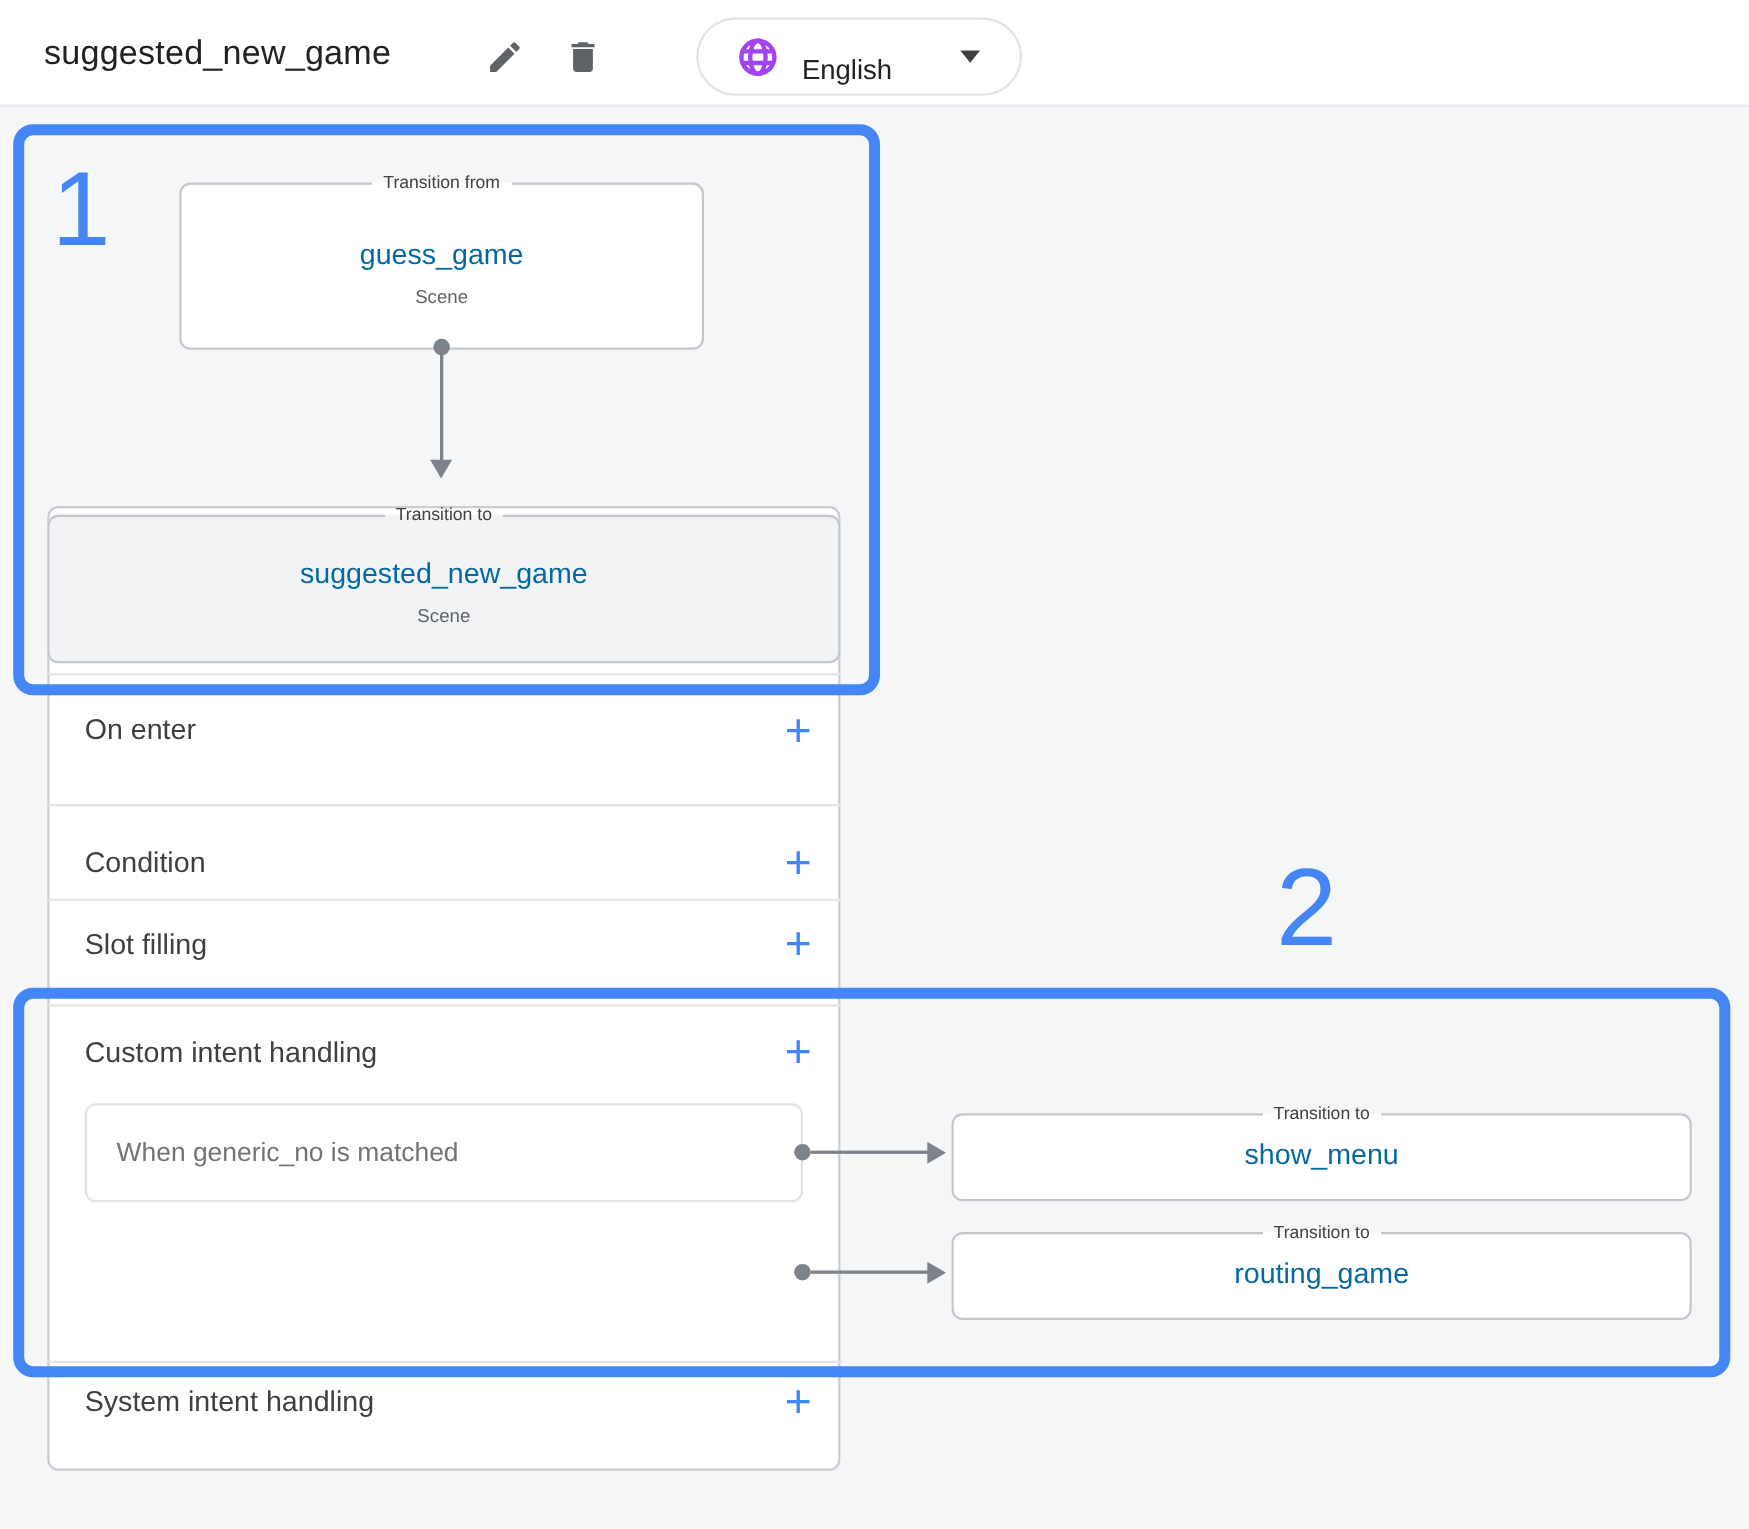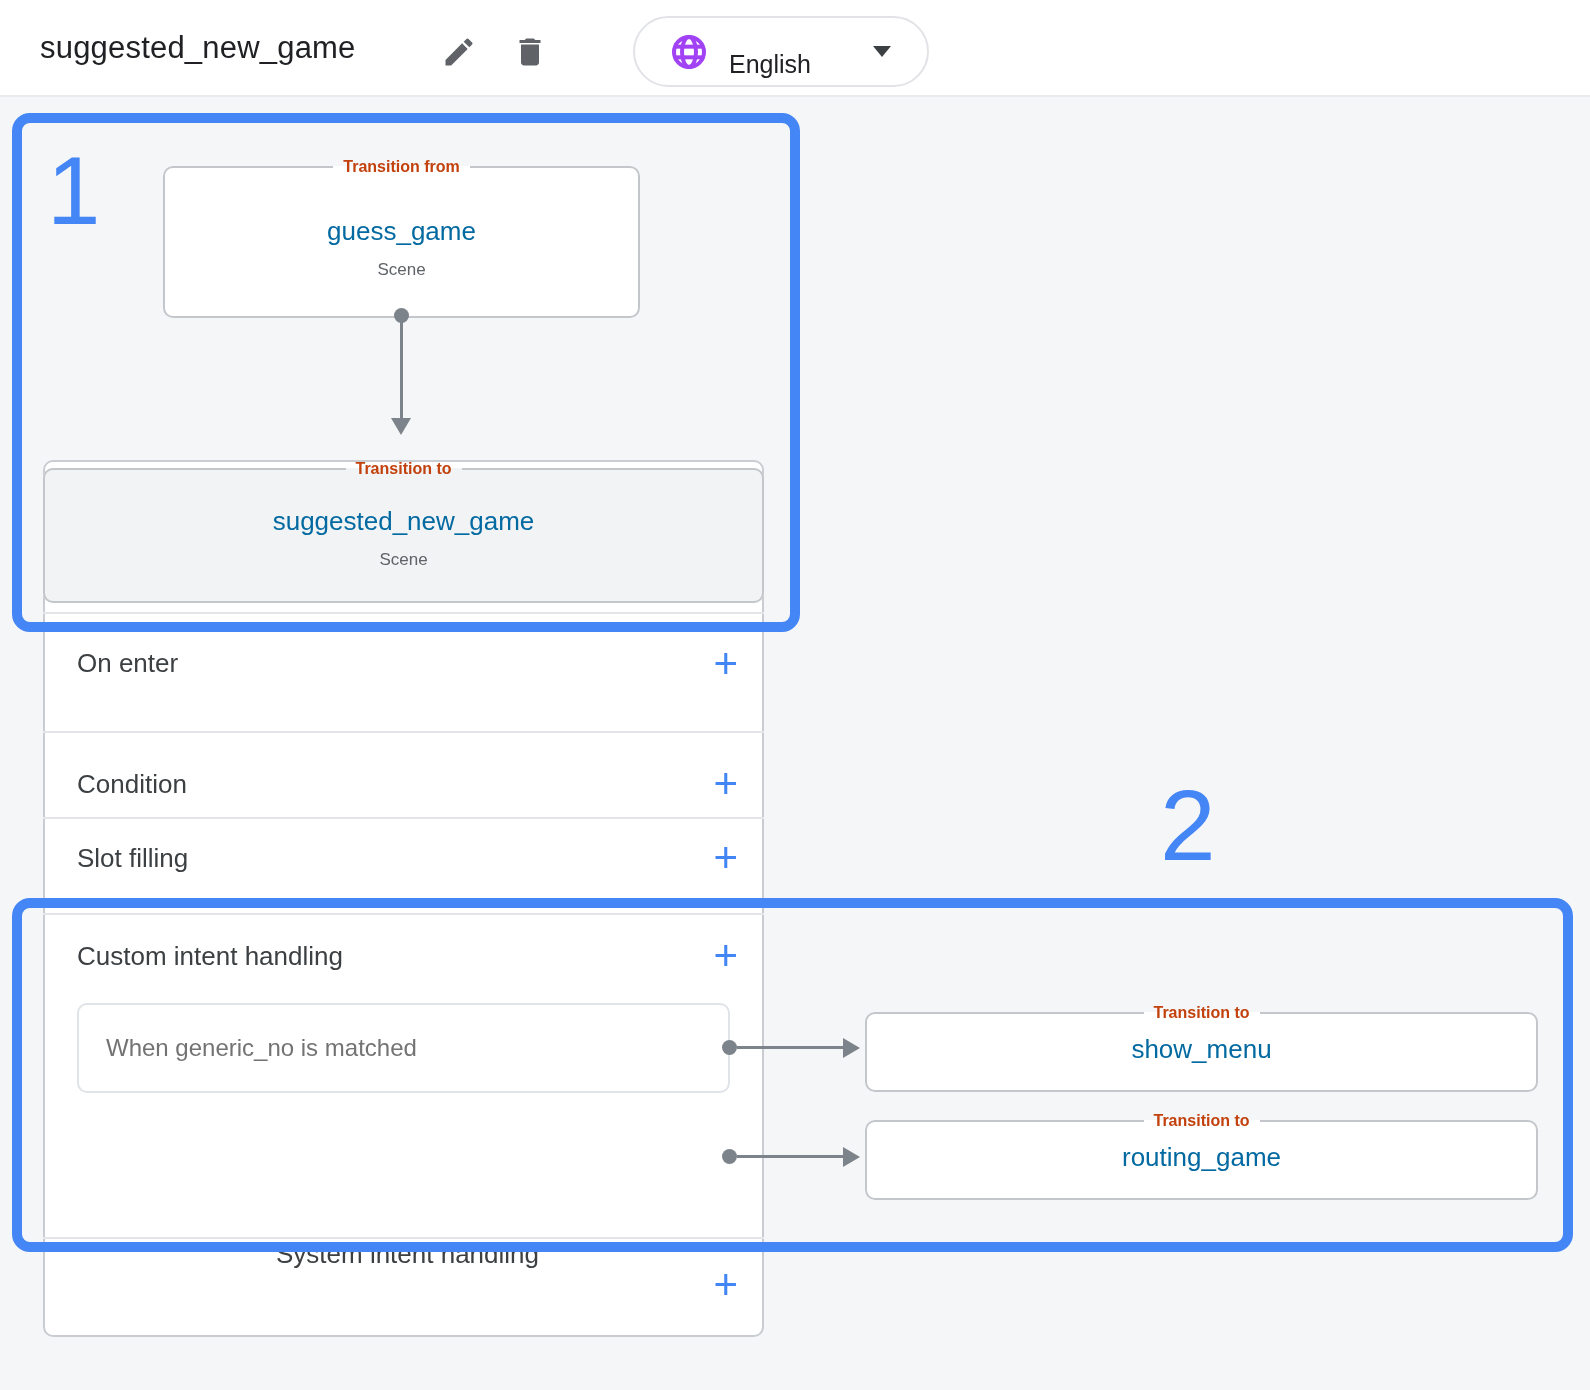--- a/index.html
+++ b/index.html
@@ -38,21 +38,21 @@
   .anno-box.one { left:12px; top:113px; width:788px; height:519px; }
   .anno-box.two { left:12px; top:898px; width:1561px; height:354px; }
   .anno-digit { position:absolute; color:#4486f5; z-index:41; line-height:1; }
   .anno-digit.one { left:47px; top:143px; font-size:96px; }
   .anno-digit.two { left:1160px; top:775px; font-size:100px; }
   
   fieldset {
     position:absolute; border:2px solid #c3c7cc; border-radius:10px; background:#ffffff;
   }
   fieldset legend {
-    margin:0 auto; padding:0 10px; font-size:16px; color:#c2410c; text-align:left;font-weight:bold;
+    margin:0 auto; padding:0 10px; font-size:16px; color:#404040; text-align:left;
   }
   .fbody { display:flex; flex-direction:column; align-items:center; }
   .scene-name { font-size:26px; color:#0369a1; }
   .scene-type { font-size:17px; color:#5f6368; margin-top:13px; }
   .from-box { left:163px; top:158px; width:477px; height:160px; }
   .from-box .scene-name { margin-top:40px; }
   .to-box   { left:43px;  top:460px; width:721px; height:143px; background:#f1f3f5; z-index:5; }
   .to-box .scene-name { margin-top:28px; }
   .target-box { width:673px; height:88px; left:865px; z-index:6; }
   .target-box .scene-name { margin-top:12px; }
@@ -73,21 +73,21 @@
   }
   .row {
     position:absolute; left:43px; width:721px; z-index:6;
     display:flex; align-items:center; padding:0 26px 0 34px;
     border-top:2px solid #e3e5e9;
   }
   .row.r1 { top:612px;  height:101px; }
   .row.r2 { top:731px;  height:104px; }
   .row.r3 { top:817px;  height:80px;  }
   .row.r4 { top:913px;  height:324px; align-items:flex-start; padding-top:26px; }
-  .row.r5 { top:1237px; height:72px;flex-direction:column; }
+  .row.r5 { top:1237px; height:72px; }
   .row-label { font-size:26px; color:#3c4043; }
   .plus-btn {
     margin-left:auto; border:none; background:transparent; cursor:pointer;
     font-family:"Liberation Sans", sans-serif;
     font-size:42px; font-weight:300; color:#4285f4; line-height:30px;
   }
   .intent-card {
     position:absolute; left:77px; width:653px; height:90px; z-index:6;
     background:#ffffff; border:2px solid #e0e3e7; border-radius:10px;
     display:flex; align-items:center; padding-left:27px; cursor:pointer;

